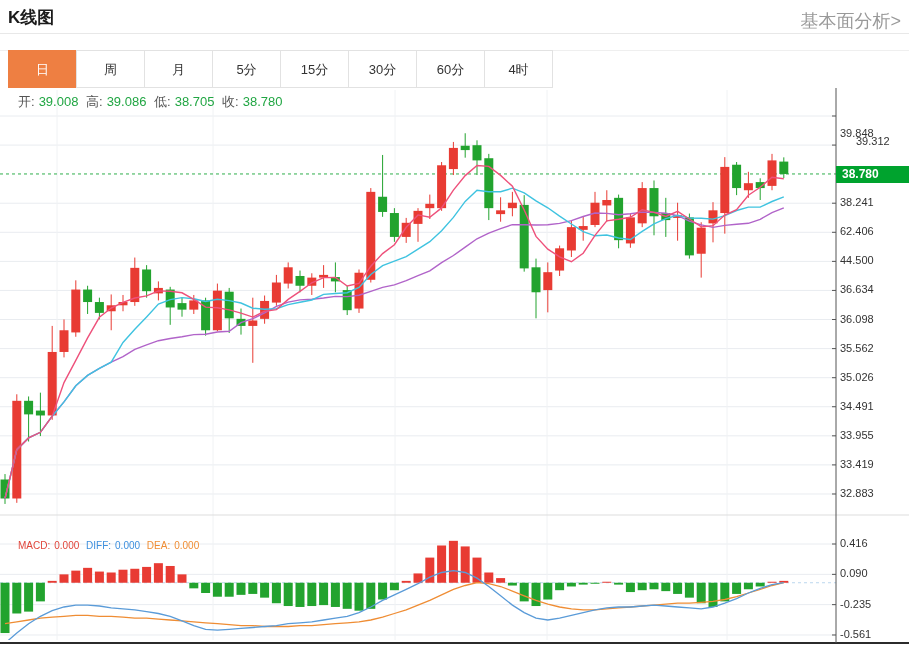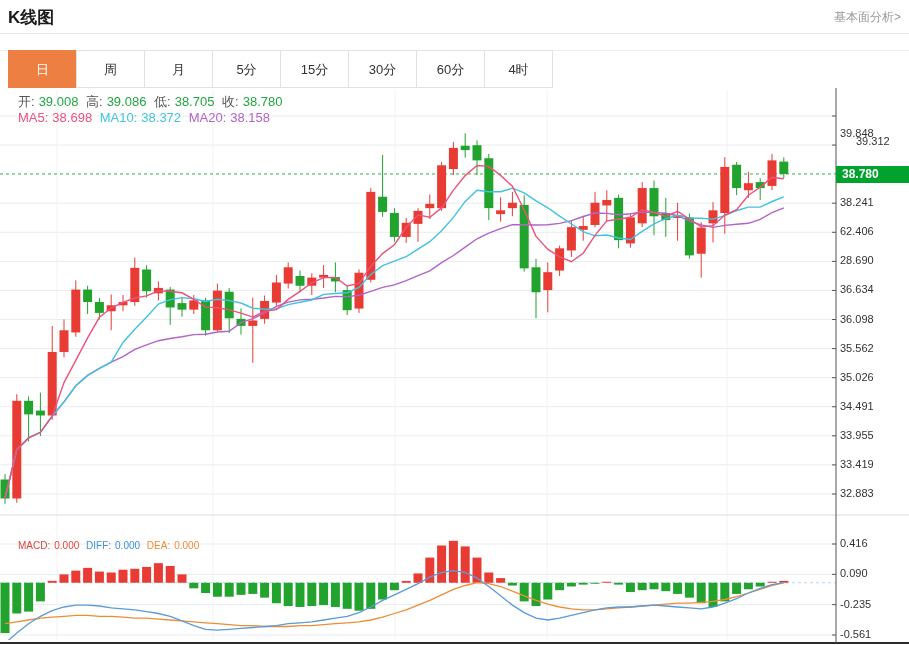--- a/index.html
+++ b/index.html
@@ -1,20 +1,20 @@
 <!DOCTYPE html>
 <html><head>
 <meta charset="utf-8">
 <style>
   html,body{margin:0;padding:0;background:#fff;}
   body{width:909px;height:645px;position:relative;overflow:hidden;
        font-family:"Liberation Sans","DejaVu Sans",sans-serif;-webkit-font-smoothing:antialiased;}
   
   .hdr-title{position:absolute;left:8px;top:6px;font-size:17px;font-weight:bold;color:#1b1b1b;}
-  .hdr-link{position:absolute;right:8px;top:9px;font-size:12px;color:#999;cursor:pointer;text-decoration:none;}
+  .hdr-link{position:absolute;right:8px;top:9px;font-size:18px;color:#999;cursor:pointer;text-decoration:none;}
   .hdr-rule{position:absolute;left:0;top:33px;width:909px;height:1px;background:#e8e8e8;}
   .tab-rule{position:absolute;left:0;top:50px;width:909px;height:1px;background:#efefef;}
   
   .tab-bar{position:absolute;left:8px;top:50px;height:38px;display:flex;}
   .tab{width:69px;height:38px;line-height:38px;text-align:center;font-size:13px;color:#333;
        border:1px solid #e2e2e2;margin-left:-1px;background:#fff;box-sizing:border-box;cursor:pointer;}
   .tab:first-child{margin-left:0;}
   .tab.active{background:#ee7f42;border-color:#ee7f42;color:#fff;}
   
   .chart-wrap{position:absolute;left:0;top:88px;width:758px;height:557px;}
@@ -319,39 +319,34 @@
       </g>
     </svg>
 
   <div class="overlay ohlc-row">
     <span style="color: rgb(85, 85, 85);">开:</span><span class="pair" style="color: rgb(33, 166, 67);">39.008</span>
     <span style="color: rgb(85, 85, 85);">高:</span><span class="pair" style="color: rgb(33, 166, 67);">39.086</span>
     <span style="color: rgb(85, 85, 85);">低:</span><span class="pair" style="color: rgb(33, 166, 67);">38.705</span>
     <span style="color: rgb(85, 85, 85);">收:</span><span class="pair" style="color: rgb(33, 166, 67);">38.780</span>
   </div>
 
-  <div class="overlay ma-row">
-    <span style="color: rgb(238, 81, 123);">MA5:</span><span class="pair" style="color: rgb(238, 81, 123);">38.698</span>
-    <span style="color: rgb(63, 195, 224);">MA10:</span><span class="pair" style="color: rgb(63, 195, 224);">38.372</span>
-    <span style="color: rgb(177, 100, 201);">MA20:</span><span class="pair" style="color: rgb(177, 100, 201);">38.158</span>
-  </div>
 
   <div class="overlay macd-row">
     <span style="color: rgb(224, 69, 58);">MACD:</span><span class="pair" style="color: rgb(224, 69, 58);">0.000</span>
     <span style="color: rgb(61, 143, 221);">DIFF:</span><span class="pair" style="color: rgb(61, 143, 221);">0.000</span>
     <span style="color: rgb(239, 141, 52);">DEA:</span><span class="pair" style="color: rgb(239, 141, 52);">0.000</span>
   </div>
 
   <div class="price-tag">38.780</div>
   <div id="axis-labels">
       <div class="axis-label" style="top: 39px;">39.848</div>
       <div class="axis-label" style="top: 47px; margin-left: 16px;">39.312</div>
       <div class="axis-label" style="top: 108.212px;">38.241</div>
       <div class="axis-label" style="top: 137.301px;">62.406</div>
-      <div class="axis-label" style="top: 166.389px;">28.690</div>
+      <div class="axis-label" style="top: 166.389px;">44.500</div>
       <div class="axis-label" style="top: 195.424px;">36.634</div>
       <div class="axis-label" style="top: 224.512px;">36.098</div>
       <div class="axis-label" style="top: 253.601px;">35.562</div>
       <div class="axis-label" style="top: 282.69px;">35.026</div>
       <div class="axis-label" style="top: 311.724px;">34.491</div>
       <div class="axis-label" style="top: 340.813px;">33.955</div>
       <div class="axis-label" style="top: 369.902px;">33.419</div>
       <div class="axis-label" style="top: 398.991px;">32.883</div>
       <div class="axis-label" style="top: 449px;">0.416</div>
       <div class="axis-label" style="top: 479.364px;">0.090</div>

